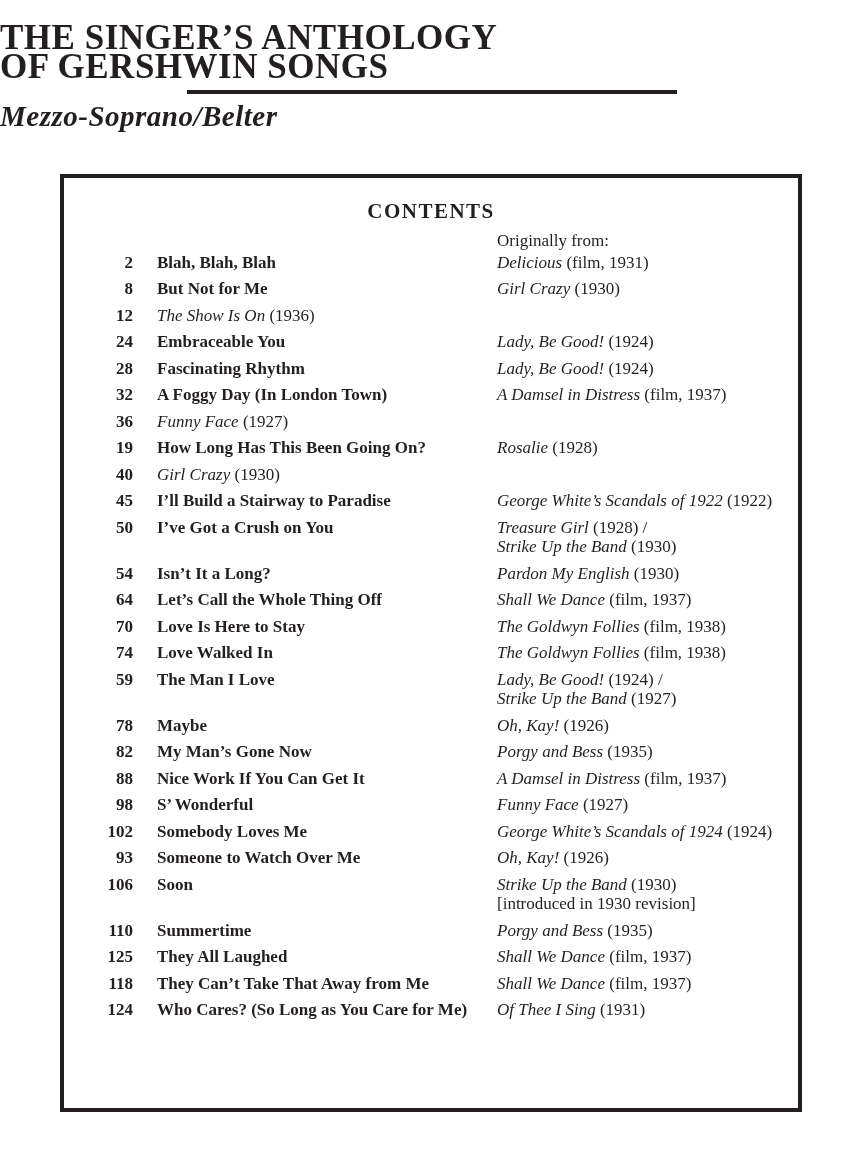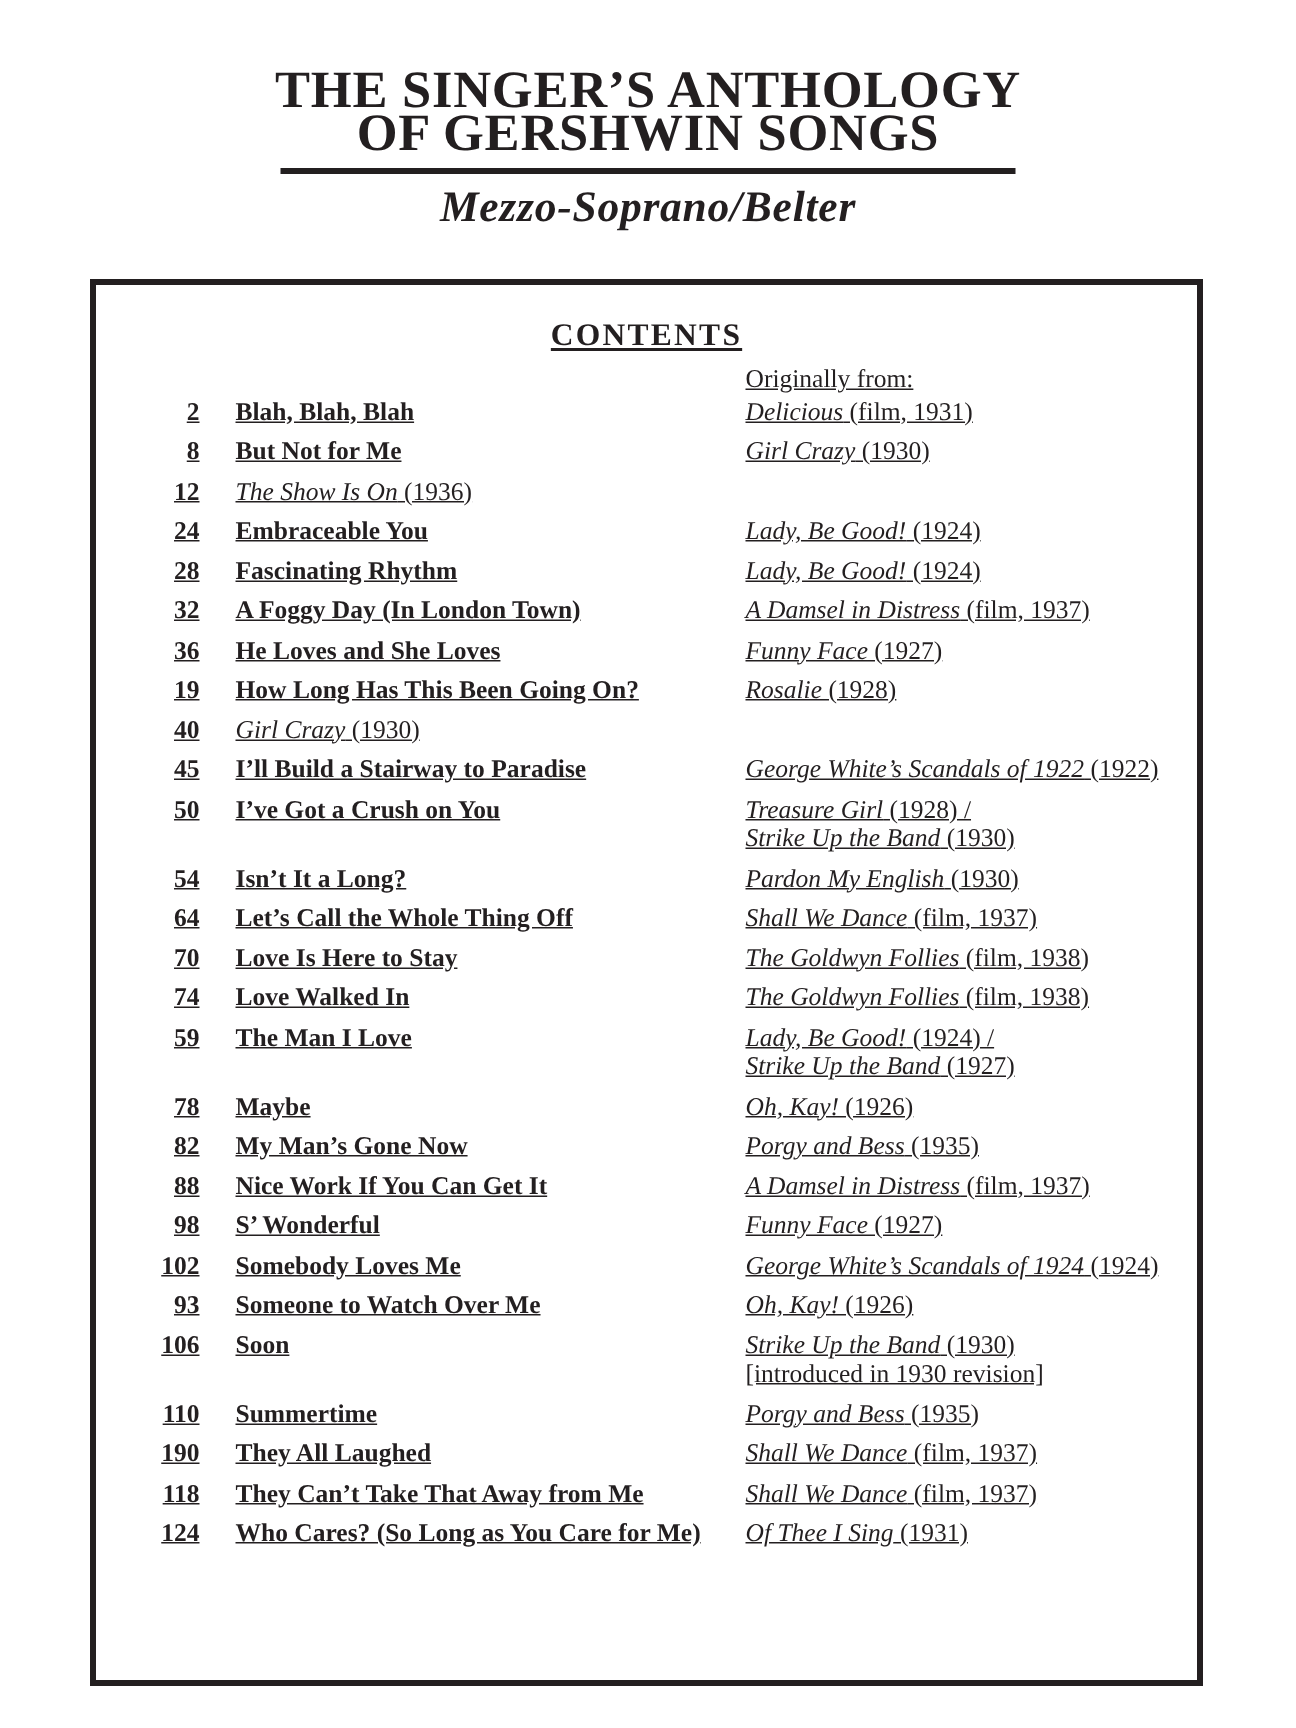--- a/index.html
+++ b/index.html
@@ -11,22 +11,22 @@
     width: 864px;
     height: 1152px;
     position: relative;
     font-family: "Liberation Serif", "DejaVu Serif", serif;
     color: #231f20;
     overflow: hidden;
   }
 
   
   .header {
-    padding-top: 45px;
-    text-align: center;
+    padding-top: 23px;
+    text-align: left;
   }
   .main-title {
     font-size: 35px;
     font-weight: bold;
     line-height: 29px;
     letter-spacing: 0.5px;
     margin: 0;
   }
   .title-rule {
     width: 490px;
@@ -39,27 +39,26 @@
     font-weight: bold;
     font-style: italic;
     margin: 0;
     letter-spacing: 0.5px;
   }
 
   
   .contents-box {
     position: absolute;
     left: 60px;
-    top: 186px;
+    top: 174px;
     width: 742px;
     height: 938px;
     border: 4px solid #231f20;
     box-sizing: border-box;
     background: #ffffff;
-    text-decoration: underline;
   }
   .contents-heading {
     text-align: center;
     font-size: 21px;
     font-weight: bold;
     letter-spacing: 1.5px;
     line-height: 25px;
     padding-top: 21px;
     margin: 0;
   }
@@ -150,21 +149,20 @@
       </div>
       <div class="row">
         <div class="pg">32</div>
         <div class="ti">A Foggy Day (In London Town)</div>
         <div class="src">
           <div class="src-line"><i>A Damsel in Distress</i><span> (film, 1937)</span></div>
         </div>
       </div>
       <div class="row">
         <div class="pg">36</div>
-        <div class="ti">He Loves and She Loves</div>
         <div class="src">
           <div class="src-line"><i>Funny Face</i><span> (1927)</span></div>
         </div>
       </div>
       <div class="row">
         <div class="pg">19</div>
         <div class="ti">How Long Has This Been Going On?</div>
         <div class="src">
           <div class="src-line"><i>Rosalie</i><span> (1928)</span></div>
         </div>
@@ -277,21 +275,21 @@
         </div>
       </div>
       <div class="row">
         <div class="pg">110</div>
         <div class="ti">Summertime</div>
         <div class="src">
           <div class="src-line"><i>Porgy and Bess</i><span> (1935)</span></div>
         </div>
       </div>
       <div class="row">
-        <div class="pg">190</div>
+        <div class="pg">125</div>
         <div class="ti">They All Laughed</div>
         <div class="src">
           <div class="src-line"><i>Shall We Dance</i><span> (film, 1937)</span></div>
         </div>
       </div>
       <div class="row">
         <div class="pg">118</div>
         <div class="ti">They Can’t Take That Away from Me</div>
         <div class="src">
           <div class="src-line"><i>Shall We Dance</i><span> (film, 1937)</span></div>

